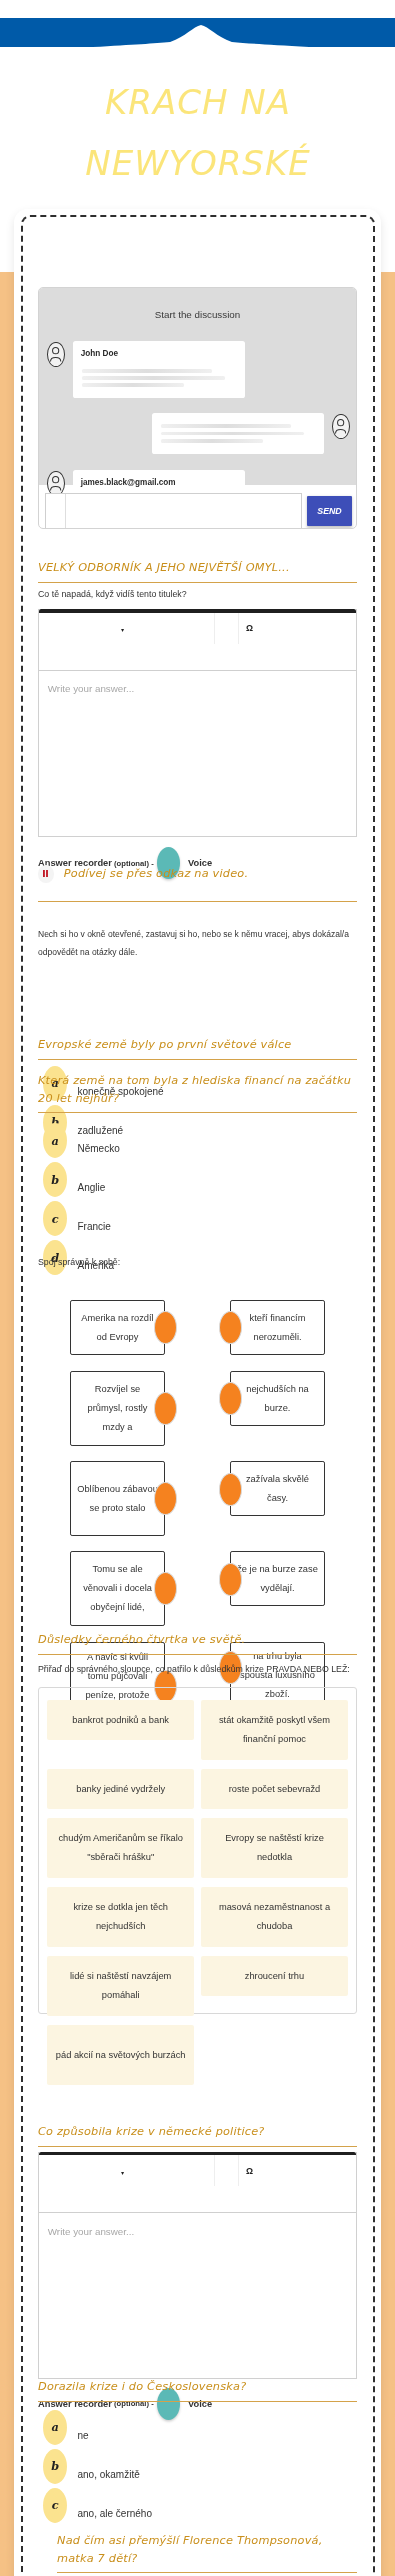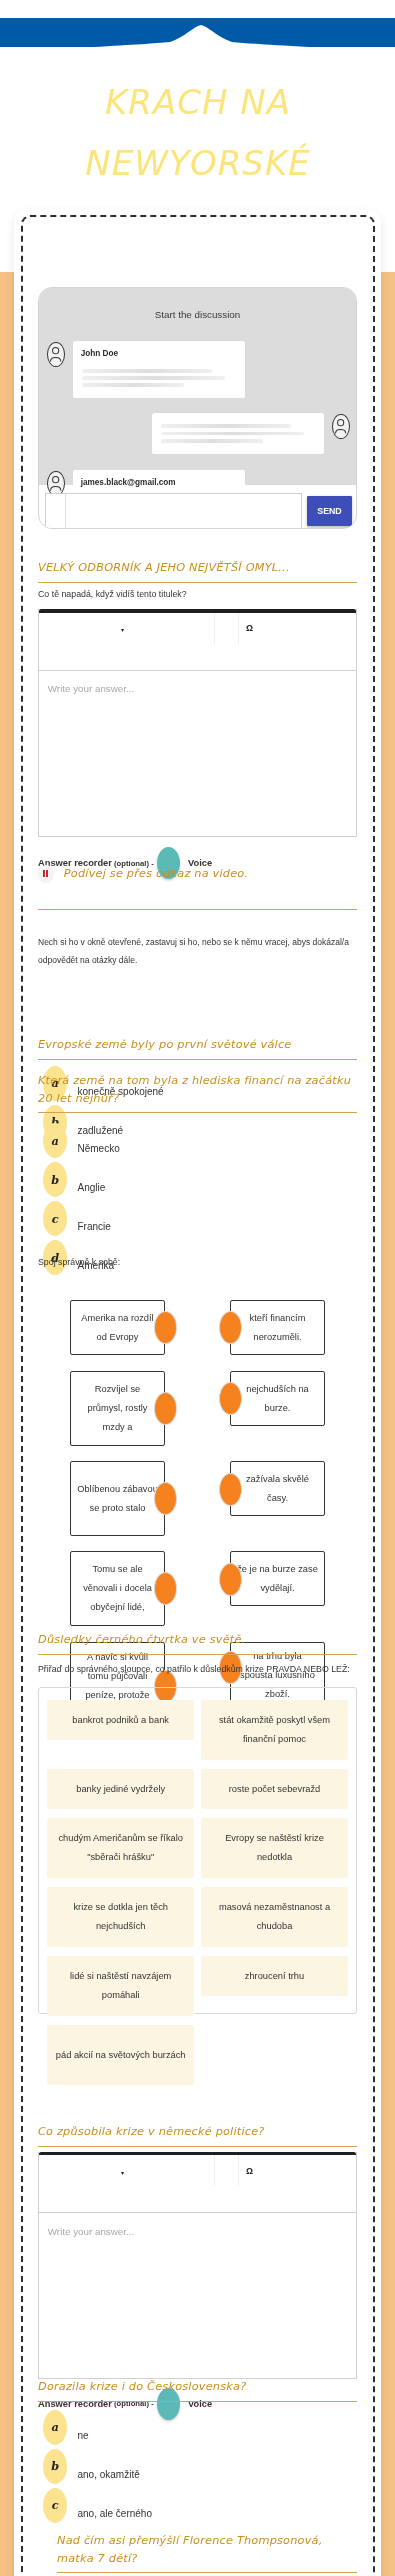--- a/index.html
+++ b/index.html
@@ -55,21 +55,21 @@
     line-height: 1.55;
     letter-spacing: 0.2px;
     padding-bottom: 5.2px;
     border-bottom: 0.8px solid #d4a24a;
   }
   .txt { font-size: 7.7px; line-height: 13.4px; color: #333; }
 
   
   .discussion {
     position: relative; width: 319px; height: 242px;
-    border: 0.5px solid #d3d3d3; border-radius: 14px; overflow: hidden;
+    border: 0.5px solid #d3d3d3; border-radius: 5px; overflow: hidden;
   }
   .disc-top { position: absolute; left: 0; right: 0; top: 0; height: 197px; background: #dcdcdc; }
   .disc-title { position: absolute; top: 20.6px; left: 0; right: 0; text-align: center; font-size: 9.8px; color: #3a3a3a; }
   .avatar {
     position: absolute; width: 17.5px; height: 25px;
     border: 1px solid #333; border-radius: 50%; background: #f2f2f2;
   }
   .avatar svg { position: absolute; left: 2.1px; top: 3.1px; }
   .bubble {
     position: absolute; width: 172px; background: #fff; border-radius: 2.6px;
@@ -78,21 +78,21 @@
   .bubble .line { position: absolute; left: 8.8px; height: 3.6px; border-radius: 1.5px; background: linear-gradient(90deg, #f0f0f0, #dedede, #f0f0f0); }
   .disc-input {
     position: absolute; left: 5.7px; top: 205px; width: 257px; height: 64px;
     border: 0.5px solid #cfcfcf; background: #fff;
   }
   .disc-input .gutter { position: absolute; left: 0; top: 0; bottom: 0; width: 20.6px; border-right: 0.5px solid #dedede; }
   .send-btn {
     position: absolute; left: 268px; top: 208px; width: 45px; height: 30px;
     background: #3d4eb8; color: #fff; font-weight: bold; font-size: 8.8px;
     display: flex; align-items: center; justify-content: center;
-    border-radius: 1px; box-shadow: 0 1.5px 3.1px rgba(0,0,0,0.25);
+    border-radius: 1px; box-shadow: 0 1.5px 3.1px rgba(0,0,0,0.25); font-style: italic;
   }
 
   
   .editor { position: relative; width: 319px; border: 0.5px solid #d0d0d0; border-top: 0; background: #fff; }
   .editor-bar { height: 3.6px; background: #1f1f1f; border-radius: 2.1px 2.1px 0 0; }
   .editor-tools { position: relative; height: 58px; border-bottom: 1px solid #cfcfcf; }
   .tool-caret { position: absolute; left: 81px; top: 14.4px; font-size: 5.2px; color: #222; }
   .tool-sep1 { position: absolute; left: 175px; top: 0; width: 0.5px; height: 31px; background: #eee; }
   .tool-sep2 { position: absolute; left: 199px; top: 0; width: 0.5px; height: 31px; background: #eee; }
   .tool-omega { position: absolute; left: 207px; top: 10.3px; font-size: 8.8px; font-weight: bold; color: #222; }
@@ -238,21 +238,21 @@
   </div>
   <div class="recorder" style="margin-top:10.3px;">
     <span>Answer recorder</span>
     <span class="opt">(optional) -</span>
     <span class="rec-dot"></span>
     <span>Voice</span>
   </div>
 </div>
 
 <div class="content" style="top:865px;">
-  <div class="h-section" style="padding-bottom:26px;display:flex;align-items:center;">
+  <div class="h-section" style="padding-bottom:18px;display:flex;align-items:center;">
     <span style="display:inline-flex;width:15.5px;height:17.5px;border-radius:50%;background:#f4f4f4;align-items:center;justify-content:center;margin-right:10.3px;">
       <svg width="5.2" height="7.2" viewBox="0 0 10 14">
           <rect x="0" y="0" width="3.5" height="14" fill="#c1121f"></rect>
           <rect x="6" y="0" width="3.5" height="14" fill="#c1121f"></rect>
         </svg>
     </span>
     <span>Podívej se přes odkaz na video.</span>
   </div>
   <div class="txt" style="margin-top:23px;font-size:8.5px;line-height:18.5px;">Nech si ho v okně otevřené, zastavuj si ho, nebo se k němu vracej, abys dokázal/a odpovědět na otázky dále.</div>
 </div>

